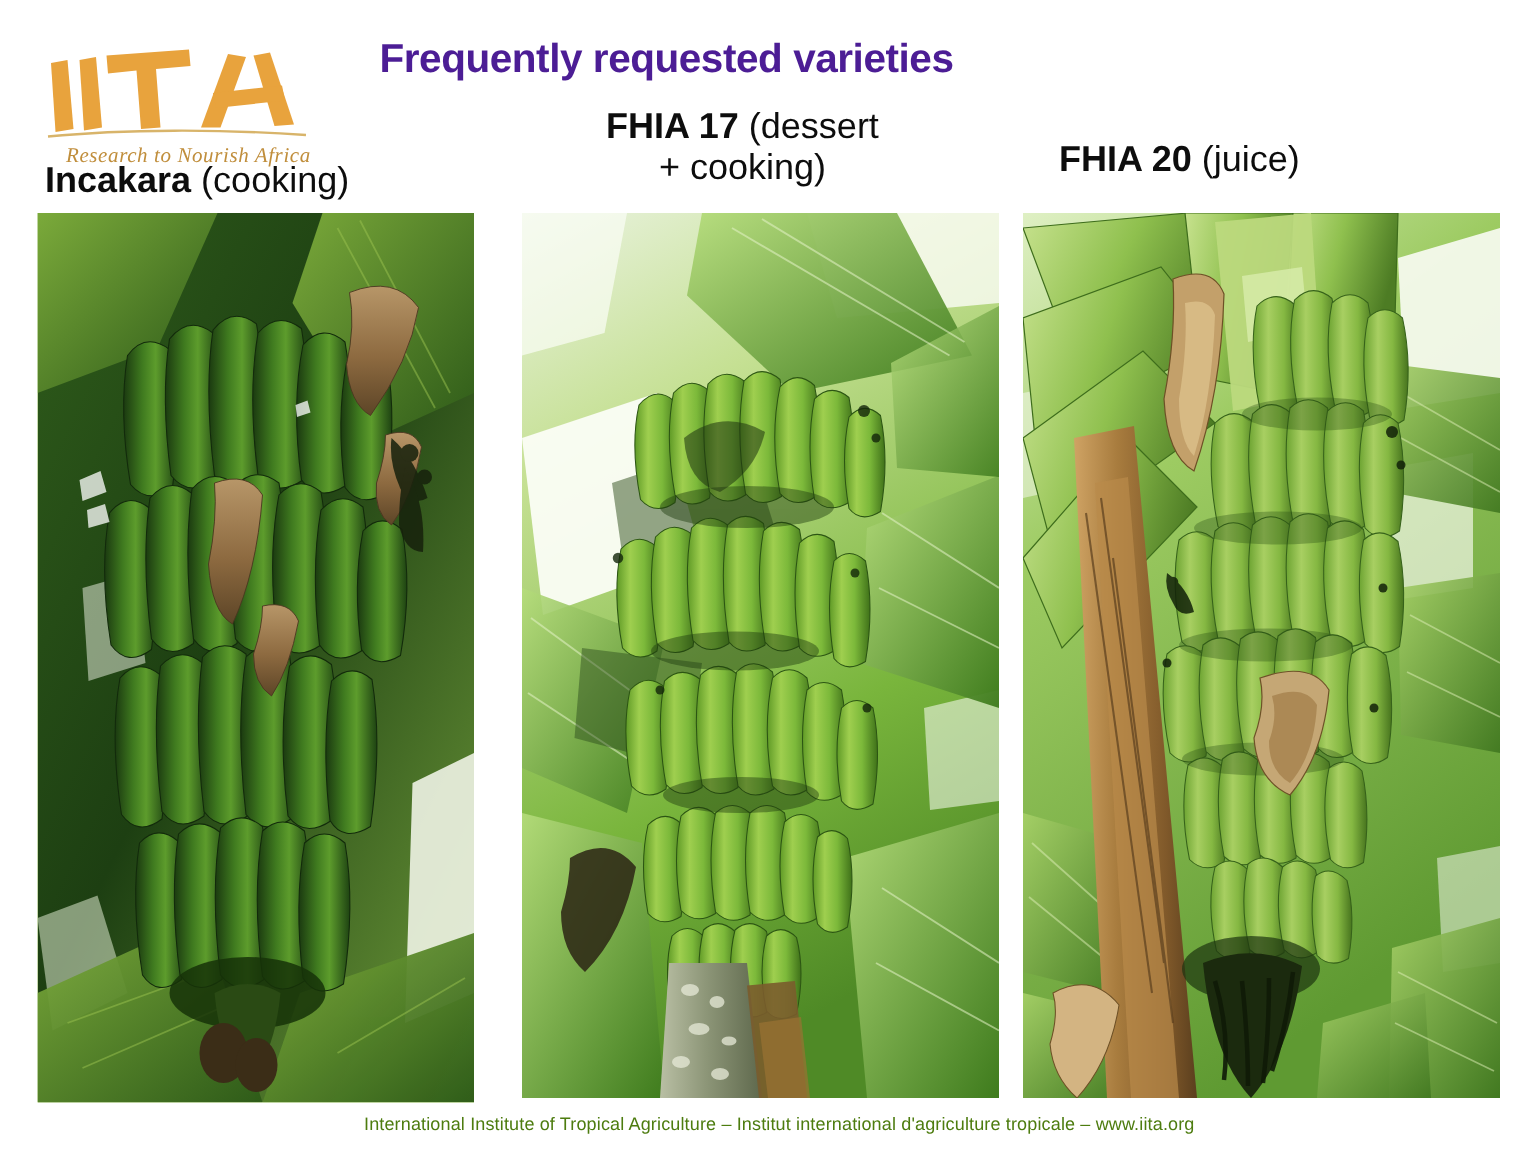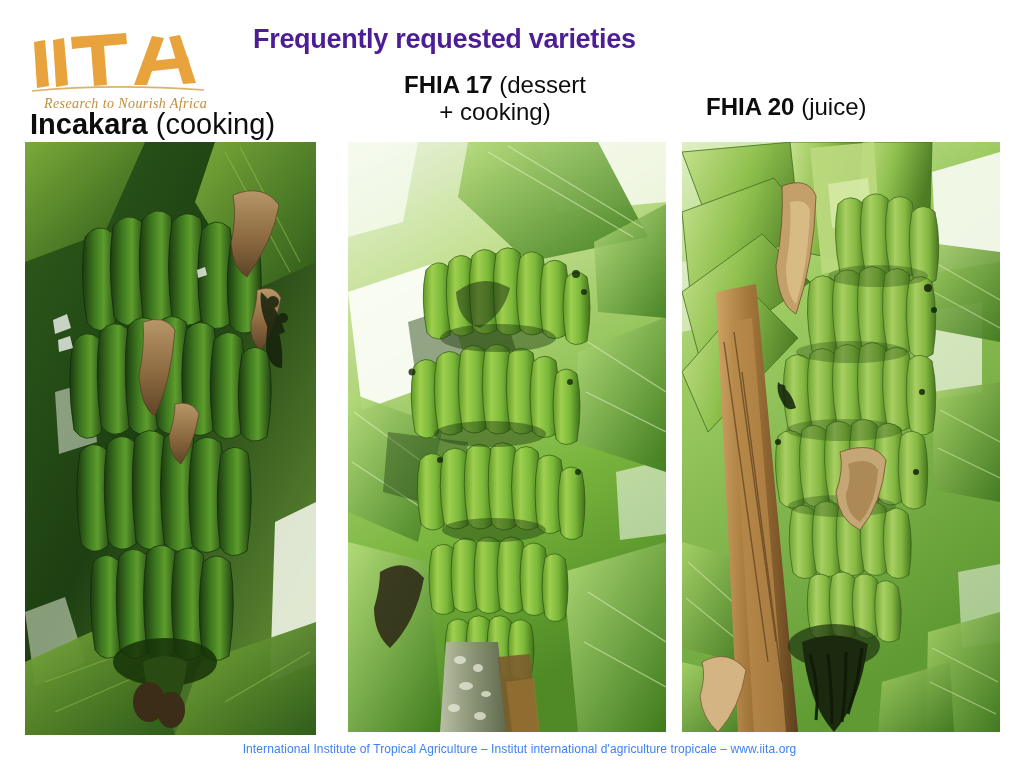--- a/index.html
+++ b/index.html
@@ -20,37 +20,37 @@
   
   .slide-title{
     position:absolute;left:253px;top:24px;
     font-size:27px;font-weight:bold;color:#4c1d95;
     letter-spacing:-0.3px;white-space:nowrap;
   }
   .cap{position:absolute;color:#0d0d0d;line-height:1.12;}
   .cap b{font-weight:bold;}
   .cap span{font-weight:normal;}
 
-  .cap-1{left:30px;top:108px;font-size:29px;white-space:nowrap;}
+  .cap-1{left:30px;top:108px;font-size:24px;white-space:nowrap;}
   .cap-2{left:360px;top:72px;font-size:24px;width:270px;text-align:center;}
   .cap-3{left:706px;top:94px;font-size:24px;white-space:nowrap;}
 
   
   .photo{position:absolute;overflow:hidden;background:#bfe08a;}
   .photo .canvas{position:absolute;inset:0;}
   .photo svg{display:block;width:100%;height:100%;}
 
   .photo-1{left:25px;top:142px;width:291px;height:593px;}
   .photo-2{left:348px;top:142px;width:318px;height:590px;}
   .photo-3{left:682px;top:142px;width:318px;height:590px;}
 
   
   .footer{
     position:absolute;left:15px;right:0;top:742px;
-    text-align:center;font-size:12px;color:#3b82f6;
+    text-align:center;font-size:12px;color:#4d7c0f;
     font-family:"Liberation Sans", sans-serif;
     letter-spacing:0.1px;
   }
 </style>
 </head>
 <body>
 
 <div class="slide">
 
   <div class="logo">

